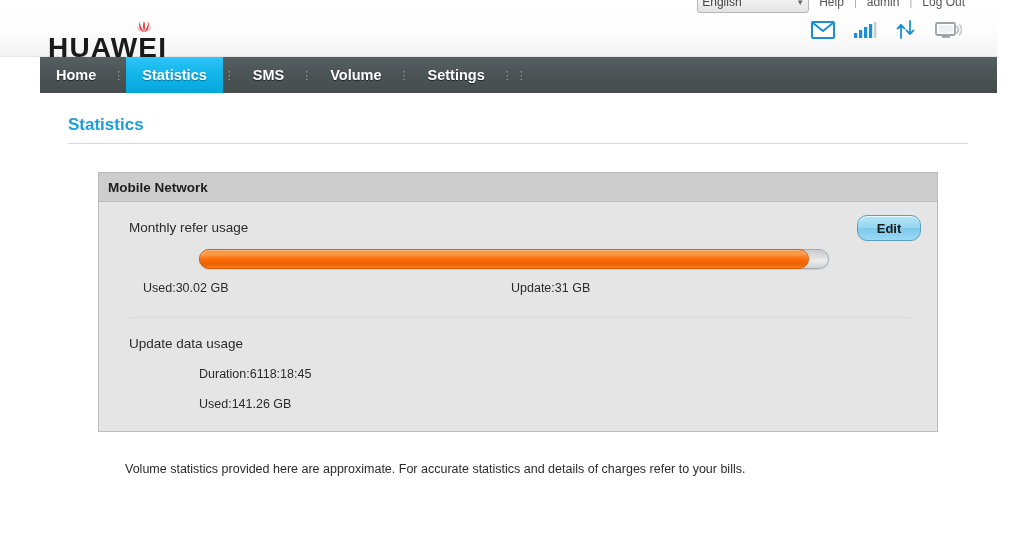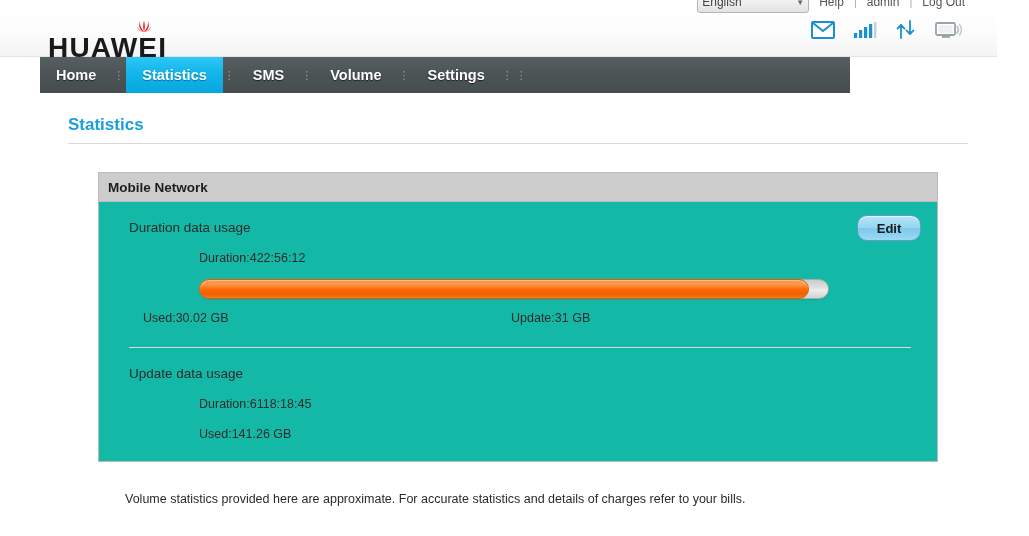--- a/index.html
+++ b/index.html
@@ -84,21 +84,21 @@
     align-items: center;
     gap: 18px;
   }
   .hicon { display: block; }
 
   
   .nav {
     height: 36px;
     background: linear-gradient(to bottom, #565f61 0%, #4b5355 50%, #454d4f 100%);
     margin-left: 40px;
-    width: 810px;
+    width: 957px;
     display: flex;
     align-items: stretch;
   }
   .nav-item {
     display: flex;
     align-items: center;
     padding: 0 16px;
     color: #ffffff;
     font-size: 14.5px;
     font-weight: bold;
@@ -133,21 +133,21 @@
     margin: 8px 0 0 68px;
     width: 900px;
     height: 1px;
     background: #d9d9d9;
   }
 
   .panel {
     margin: 28px 0 0 98px;
     width: 838px;
     border: 1px solid #bcbcbc;
-    background: #14b8a6;
+    background: #e5e5e5;
   }
   .panel-head {
     height: 28px;
     background: #cdcdcd;
     border-bottom: 1px solid #bcbcbc;
     display: flex;
     align-items: center;
     padding-left: 9px;
     font-size: 13.5px;
     font-weight: bold;
@@ -336,22 +336,21 @@
     <div class="page-title">Statistics</div>
     <div class="title-rule"></div>
 
     <div class="panel">
       <div class="panel-head">Mobile Network</div>
 
       <div class="panel-body">
 
         <div class="edit-btn">Edit</div>
 
-        <div class="section-title">Duration data usage</div>
-        <div class="sub-line">Duration:422:56:12</div>
+        <div class="section-title">Monthly refer usage</div>
 
         <div class="bar-wrap">
           <div class="bar-track"></div>
           <div class="bar-fill" id="bar-fill" style="width: 96.8%;"></div>
         </div>
 
         <div class="bar-labels">
           <span>Used:30.02 GB</span>
           <span class="total">Update:31 GB</span>
         </div>

